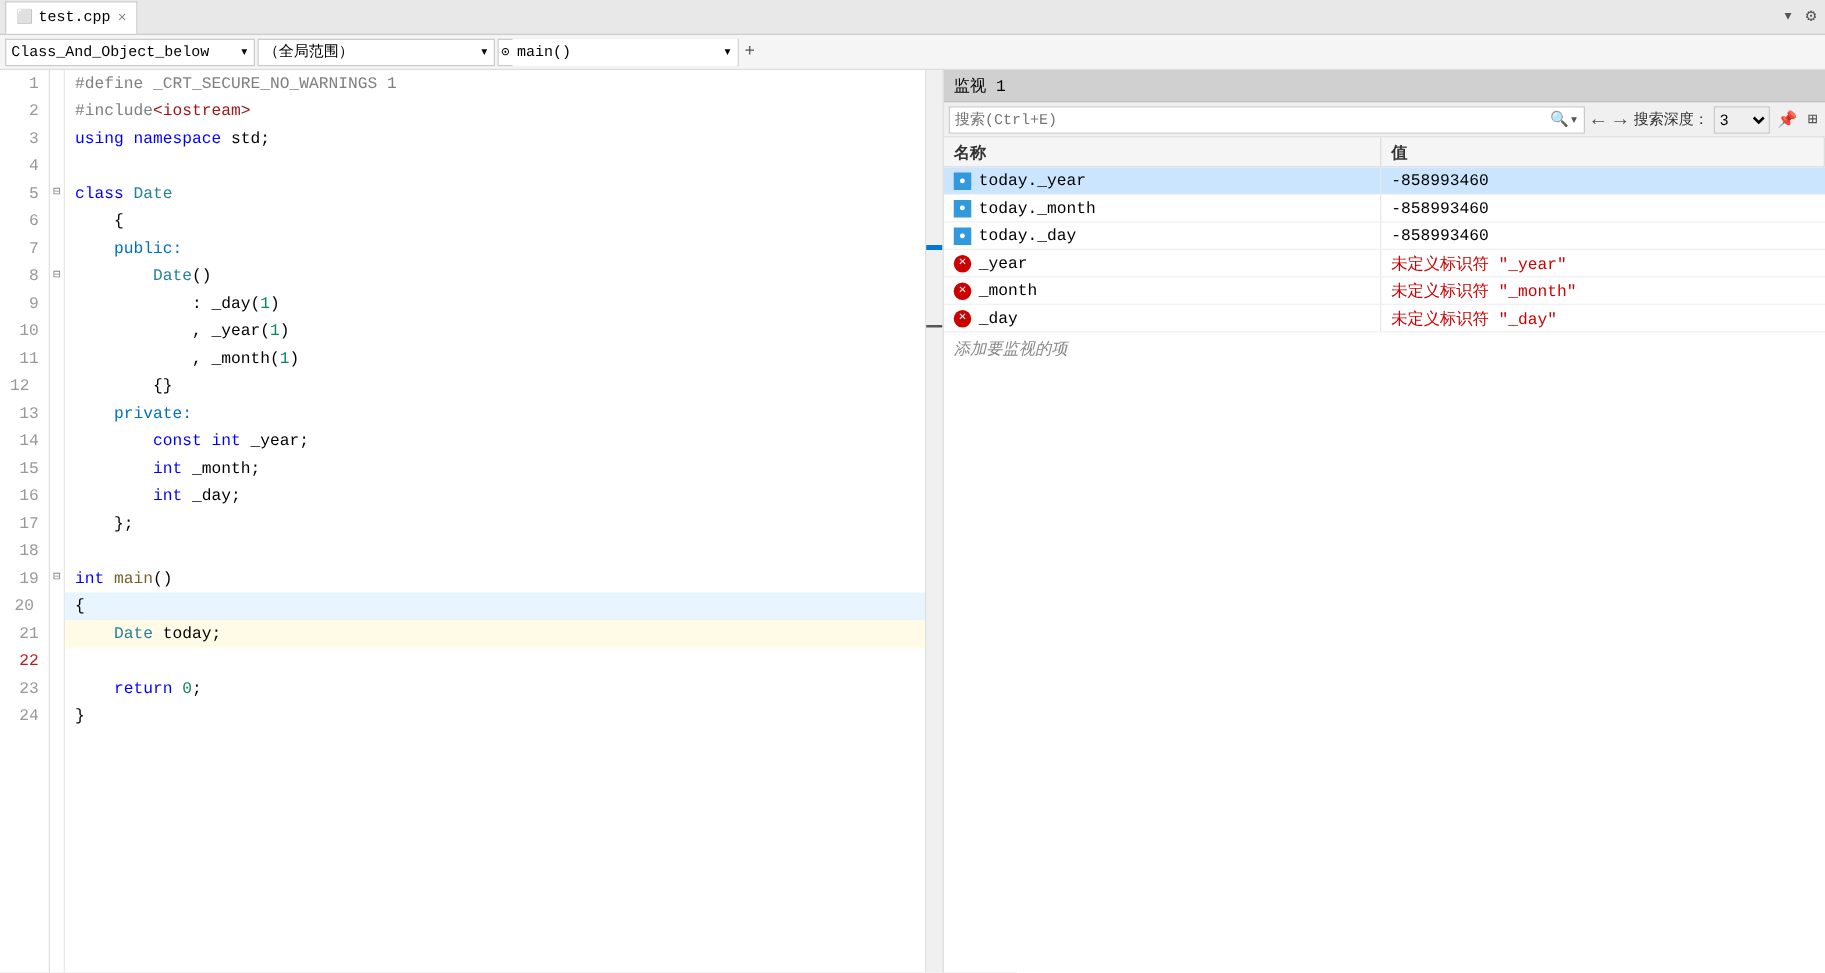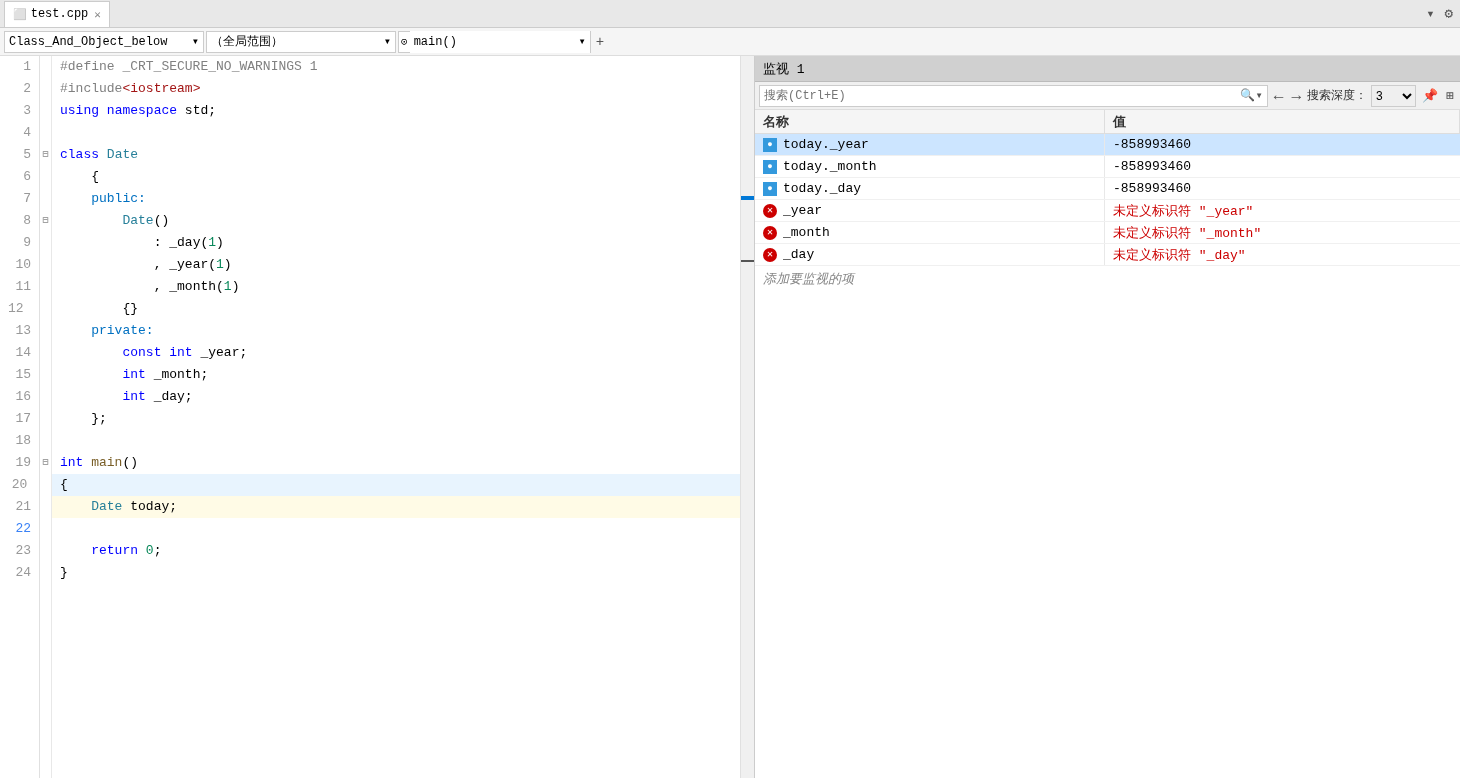--- a/index.html
+++ b/index.html
@@ -145,21 +145,21 @@
           <div style="height: 22px; line-height: 22px; font-size: 13px; color: rgb(153, 153, 153); text-align: left;">12</div>
           <div style="height: 22px; line-height: 22px; font-size: 13px; color: rgb(153, 153, 153); text-align: right;">13</div>
           <div style="height: 22px; line-height: 22px; font-size: 13px; color: rgb(153, 153, 153); text-align: right;">14</div>
           <div style="height: 22px; line-height: 22px; font-size: 13px; color: rgb(153, 153, 153); text-align: right;">15</div>
           <div style="height: 22px; line-height: 22px; font-size: 13px; color: rgb(153, 153, 153); text-align: right;">16</div>
           <div style="height: 22px; line-height: 22px; font-size: 13px; color: rgb(153, 153, 153); text-align: right;">17</div>
           <div style="height: 22px; line-height: 22px; font-size: 13px; color: rgb(153, 153, 153); text-align: right;">18</div>
           <div style="height: 22px; line-height: 22px; font-size: 13px; color: rgb(153, 153, 153); text-align: right;">19</div>
           <div style="height: 22px; line-height: 22px; font-size: 13px; color: rgb(153, 153, 153); text-align: center;">20</div>
           <div style="height: 22px; line-height: 22px; font-size: 13px; color: rgb(153, 153, 153); text-align: right;">21</div>
-          <div style="height: 22px; line-height: 22px; font-size: 13px; color: #3b82f6; text-align: right;">22</div>
+          <div style="height: 22px; line-height: 22px; font-size: 13px; color: #b91c1c; text-align: right;">22</div>
           <div style="height: 22px; line-height: 22px; font-size: 13px; color: rgb(153, 153, 153); text-align: right;">23</div>
           <div style="height: 22px; line-height: 22px; font-size: 13px; color: rgb(153, 153, 153); text-align: right;">24</div>
         </div>
 
       <div class="gutter" id="gutter">
           <div style="height: 22px; width: 12px; position: relative; display: flex; align-items: center; justify-content: center;"></div>
           <div style="height: 22px; width: 12px; position: relative; display: flex; align-items: center; justify-content: center;"></div>
           <div style="height: 22px; width: 12px; position: relative; display: flex; align-items: center; justify-content: center;"></div>
           <div style="height: 22px; width: 12px; position: relative; display: flex; align-items: center; justify-content: center;"></div>
           <div style="height: 22px; width: 12px; position: relative; display: flex; align-items: center; justify-content: center;">

